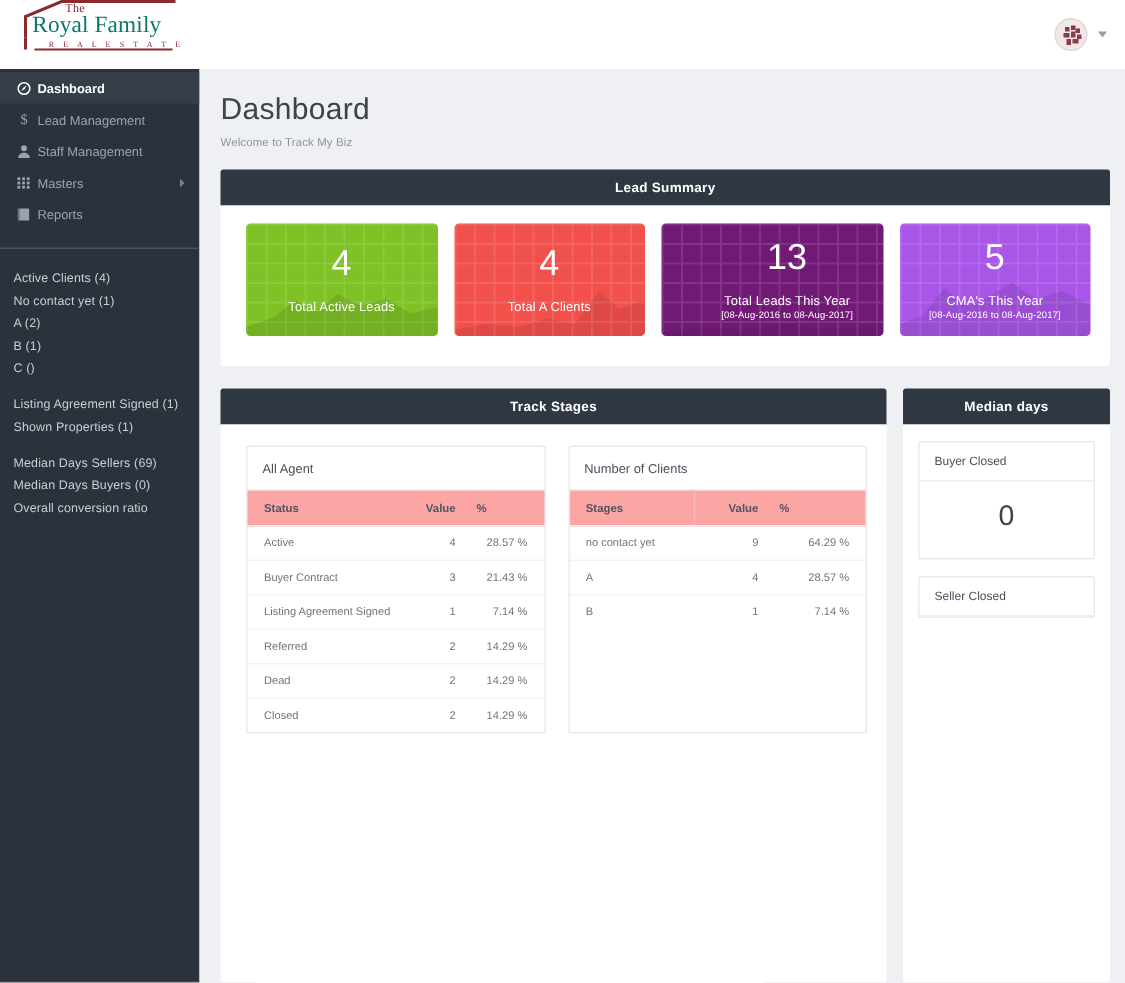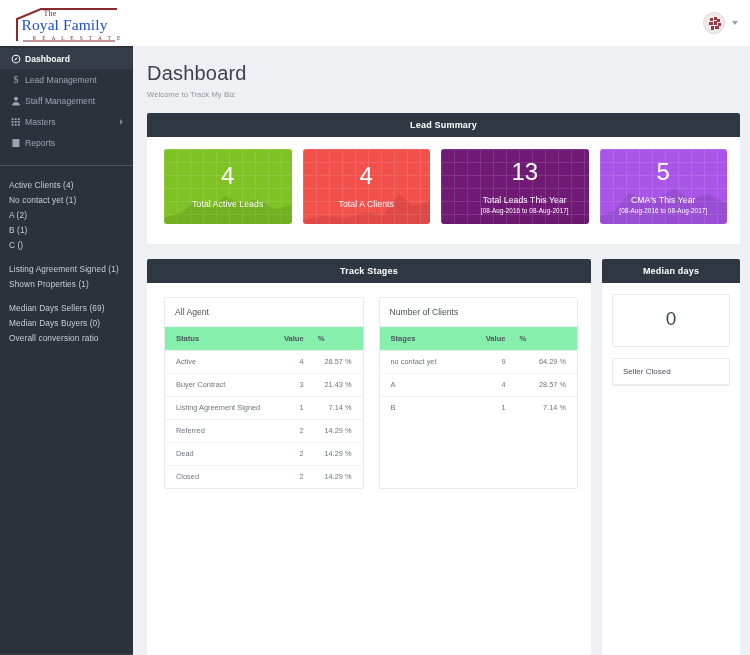--- a/index.html
+++ b/index.html
@@ -10,32 +10,32 @@
     overflow: hidden;
   }
   .app { position: relative; width: 750px; height: 655px; display: flex; flex-direction: column; }
 
   
   .topbar {
     height: 46px; background: #ffffff; display: flex; align-items: center;
     flex: 0 0 46px; position: relative; z-index: 5;
   }
   .logo-wrap {
-    width: 133px; height: 32px; display: flex; align-items: flex-start; justify-content: center;
+    width: 133px; height: 32px; display: flex; align-items: flex-end; justify-content: center;
     background: #fff; position: relative; flex: 0 0 133px;
   }
   .logo { position: relative; width: 112px; height: 40px; }
   .logo svg { position: absolute; inset: 0; }
   .logo-the {
     position: absolute; left: 33px; top: 2px; font-family: "Liberation Serif", serif;
     font-size: 8px; color: #7e1f26; letter-spacing: .2px;
   }
   .logo-main {
     position: absolute; left: 11px; top: 9px; font-family: "Liberation Serif", serif;
-    font-size: 15.5px; color: #1d4ed8; letter-spacing: .1px; white-space: nowrap;
+    font-size: 15.5px; color: #0f766e; letter-spacing: .1px; white-space: nowrap;
   }
   .logo-sub {
     position: absolute; left: 22px; top: 28px; font-family: "Liberation Serif", serif;
     font-size: 5.4px; color: #8a2a2f; letter-spacing: 2.4px; white-space: nowrap;
   }
   .topbar-right { margin-left: auto; display: flex; align-items: center; padding-right: 12px; gap: 7px; }
   .avatar {
     width: 22px; height: 22px; border-radius: 50%; overflow: hidden;
     background: #efe6e6; display: block; border: 1px solid #e2d8d8;
   }
@@ -124,21 +124,21 @@
   .tbl-card {
     flex: 1 1 0; border: 1px solid #e7e9ec; border-radius: 2px; background: #fff; min-width: 0;
   }
   .tbl-card-head {
     font-size: 8.6px; color: #4a515b; padding: 9px 10px 9px; border-bottom: 1px solid #eceef1;
     font-weight: normal;
   }
   table { width: 100%; border-collapse: collapse; }
   th {
     font-size: 7.6px; color: #4f565f; font-weight: bold; text-align: left;
-    padding: 7px 8px 7px 11px; border-bottom: 1px solid #eceef1; background: #86efac;
+    padding: 7px 8px 7px 11px; border-bottom: 1px solid #eceef1; background: #fca5a5;
   }
   td {
     font-size: 7.4px; color: #6d757e; padding: 6px 8px 6px 11px;
     border-bottom: 1px solid #f1f3f5; line-height: 1.35;
   }
   tr:last-child td { border-bottom: none; }
   .num { text-align: right; padding-right: 8px; }
   .pct { text-align: right; padding-right: 11px; white-space: nowrap; }
   th.num, th.pct { color: #4f565f; }
   th.num { text-align: right; }
@@ -410,20 +410,21 @@
               </div>
 
             </div>
           </div>
         </div>
 
         <div class="median-col">
           <div class="panel-head">Median days</div>
           <div class="median-body">
             <div class="mcard">
+              <div class="mcard-head">Buyer Closed</div>
               <div class="mcard-val">0</div>
             </div>
             <div class="mcard">
               <div class="mcard-head">Seller Closed</div>
             </div>
           </div>
         </div>
 
       </div>
     </div>

